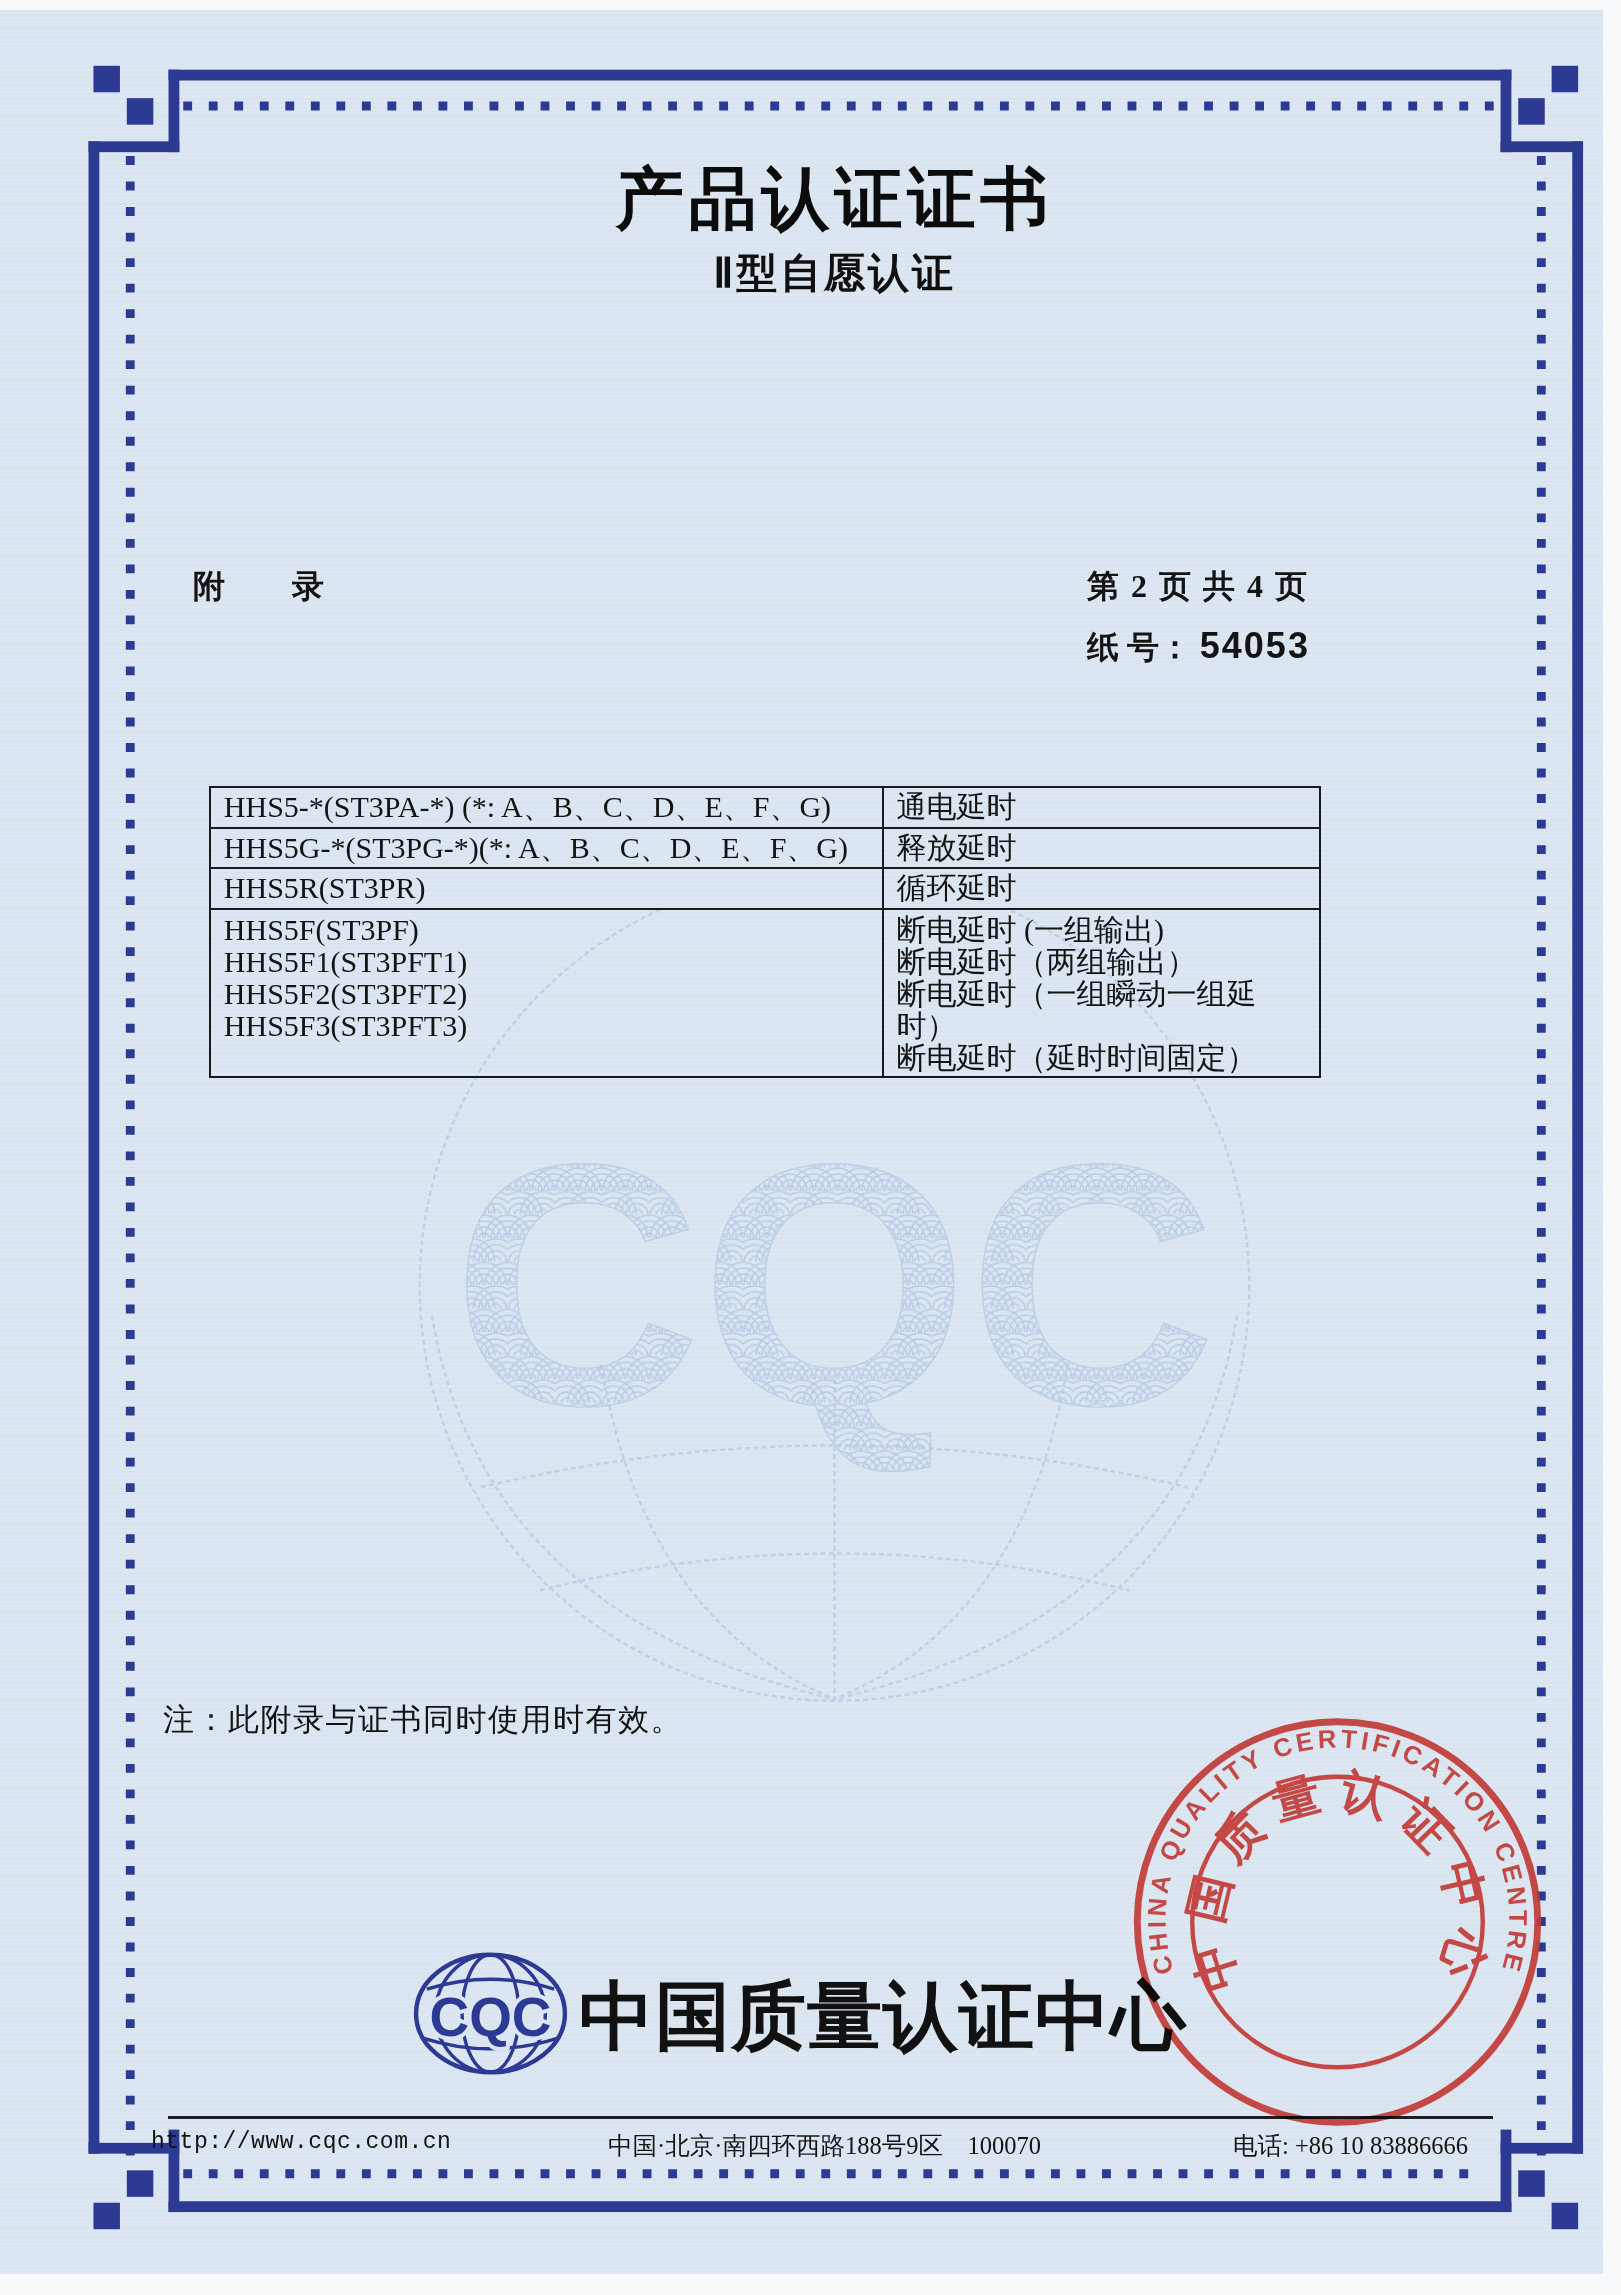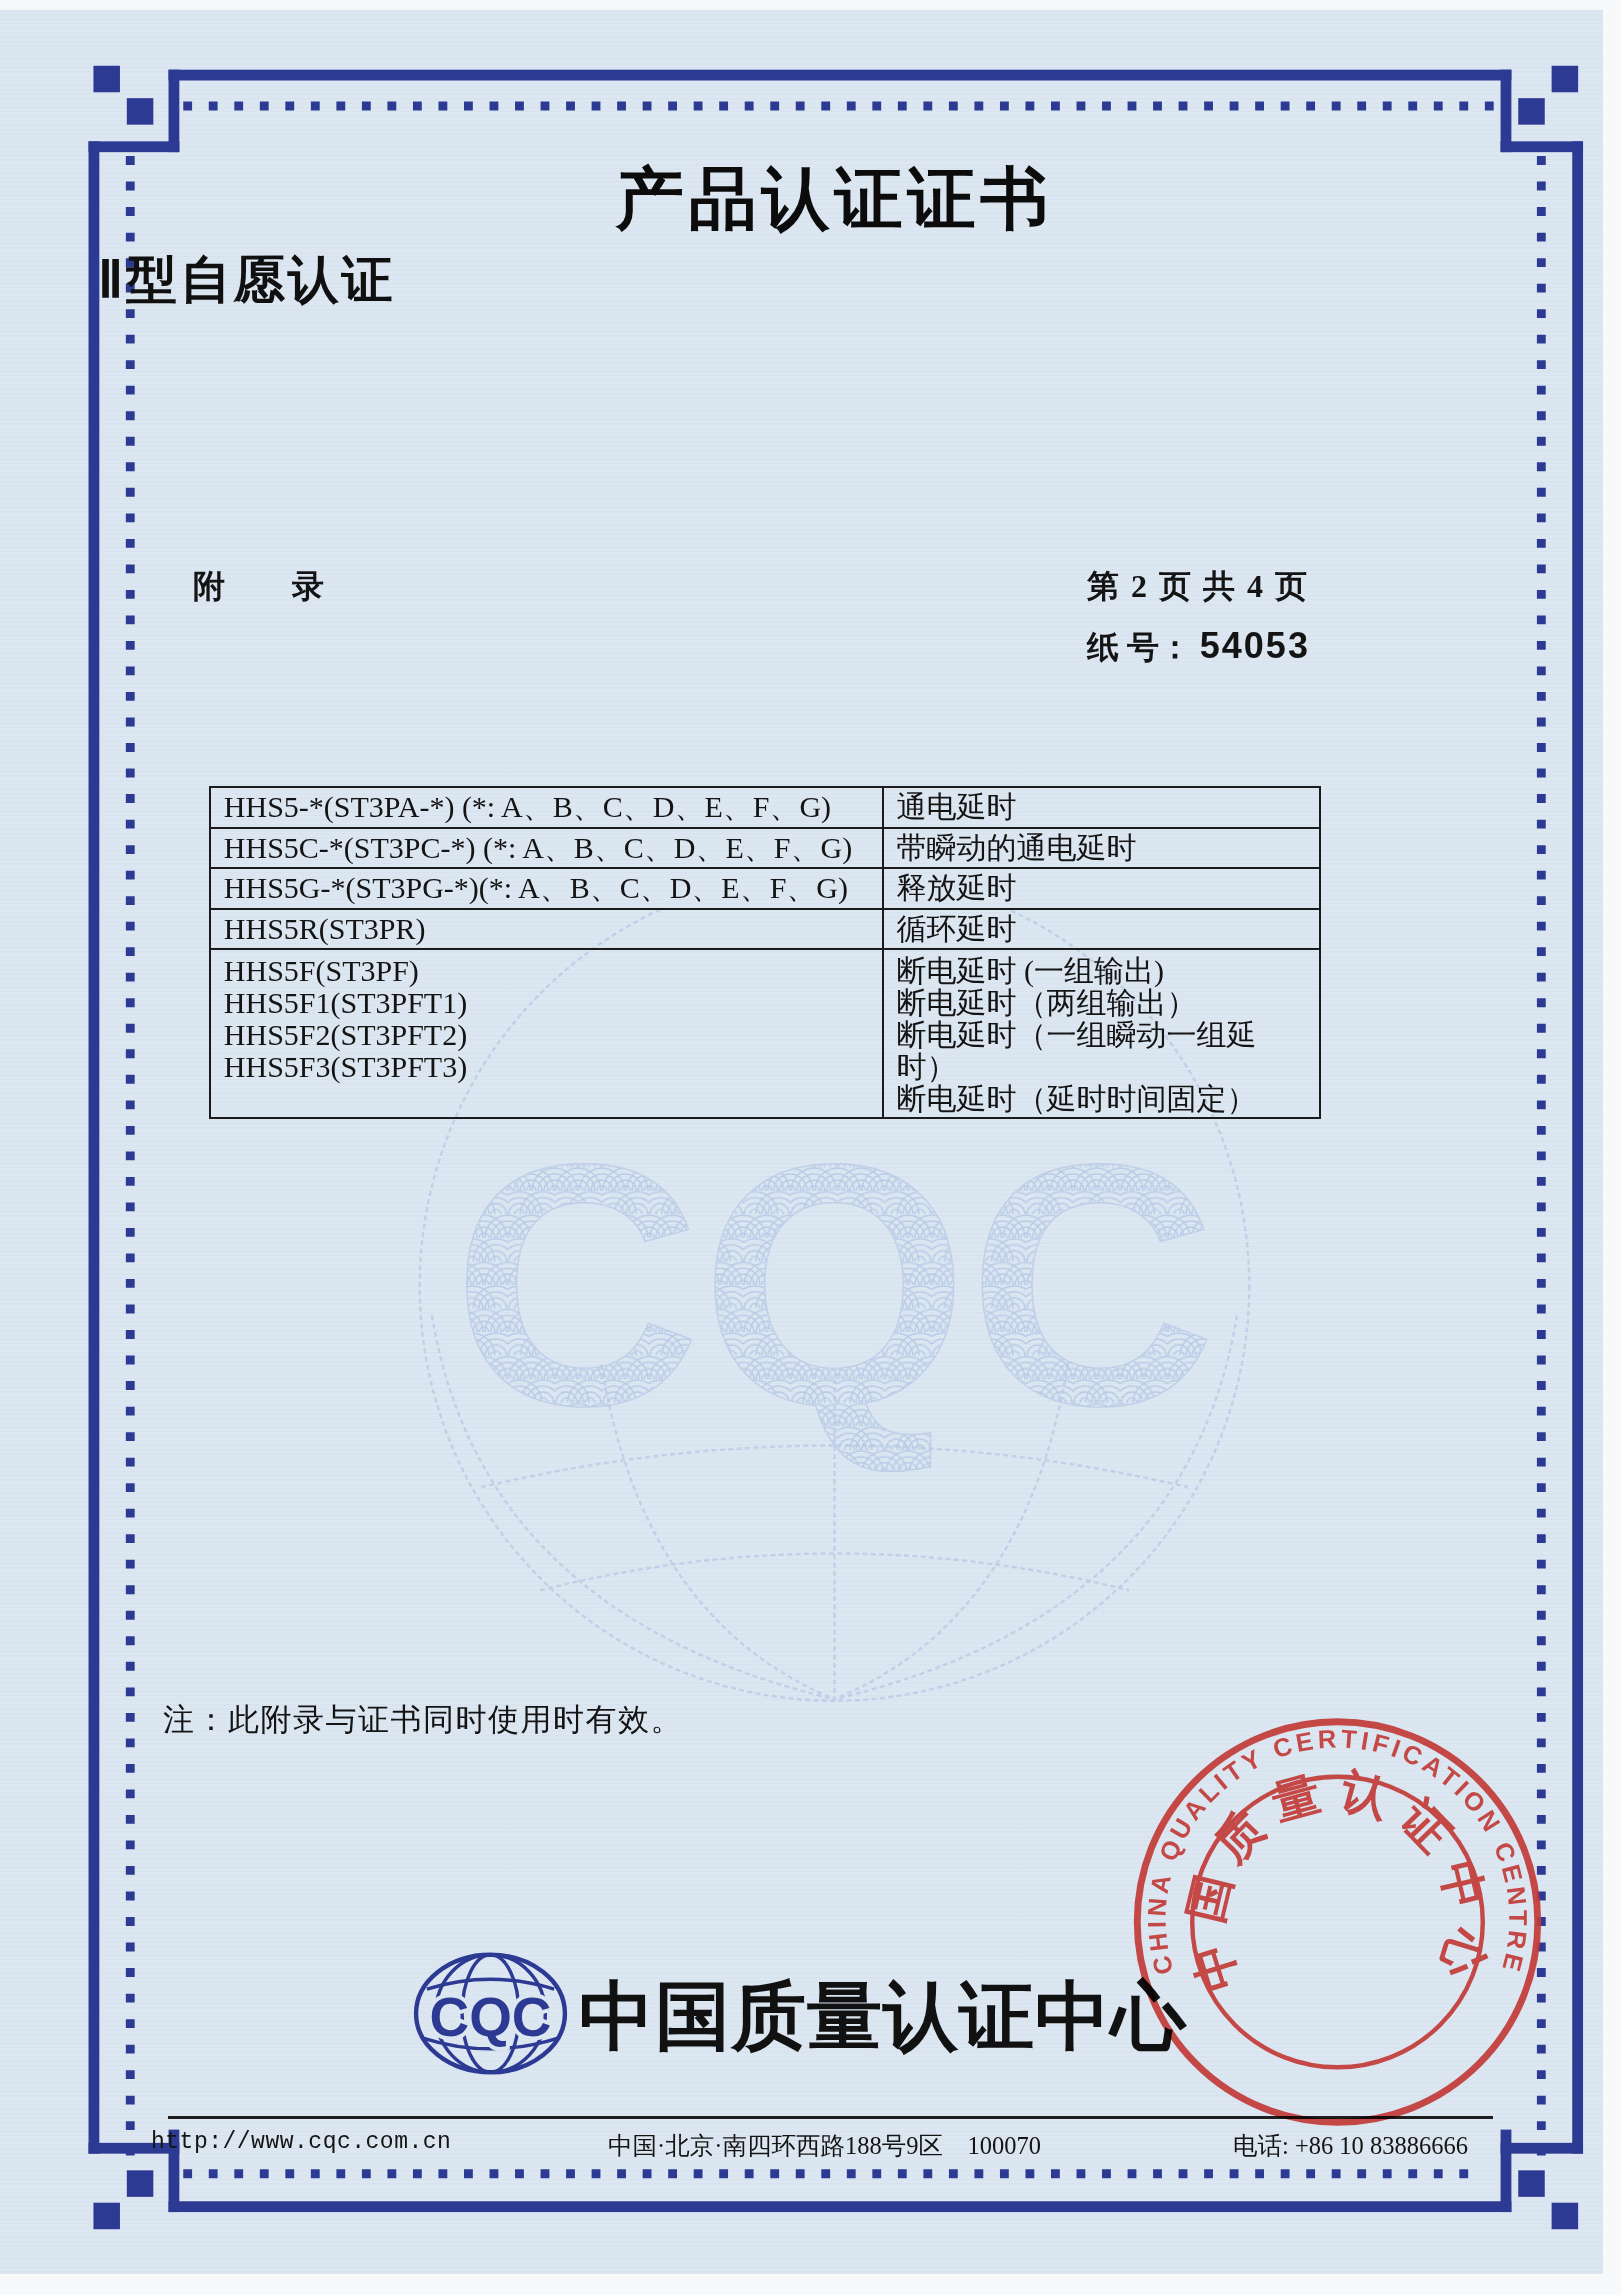--- a/index.html
+++ b/index.html
@@ -33,22 +33,22 @@
   .wm{position:absolute;left:319px;top:908px;z-index:0;opacity:.55;}
 
   .content{position:absolute;left:0;top:16px;width:100%;height:100%;z-index:3;text-decoration:underline;}
 
   .title{
     left:98px;top:138px;width:1473px;text-align:center;
     font-family:"Liberation Sans", sans-serif;
     font-size:68px;font-weight:800;letter-spacing:4.9px;color:#0c0c0c;
   }
   .subtitle{
-    left:98px;top:230px;width:1473px;
-    font-size:51px;font-weight:600;letter-spacing:2.9px;color:#101010;
+    left:98px;top:230px;width:1473px;text-align:center;
+    font-size:41px;font-weight:600;letter-spacing:2.9px;color:#101010;
   }
   .appendix-heading{left:193px;top:549px;font-size:32px;font-weight:600;letter-spacing:1px;}
   .cert-line{left:193px;top:612px;font-size:28.5px;display:flex;align-items:baseline;}
   .cert-line .val{
     font-family:"Liberation Sans", sans-serif;font-weight:700;
     font-size:31px;letter-spacing:1.5px;margin-left:4.9px;
   }
   .pageinfo{left:1087px;top:549px;font-size:32px;font-weight:600;letter-spacing:2px;}
   .paper-line{left:1087px;top:609px;font-size:32px;font-weight:600;display:flex;align-items:baseline;}
   .paper-line .val{
@@ -171,24 +171,20 @@
     </div>
 
 
     <table class="product">
       <tbody>
         <tr class="r-s">
           <td class="c1">HHS5-*(ST3PA-*) (*: A、B、C、D、E、F、G)</td>
           <td>通电延时</td>
         </tr>
         <tr class="r-s">
-          <td class="c1">HHS5C-*(ST3PC-*) (*: A、B、C、D、E、F、G)</td>
-          <td>带瞬动的通电延时</td>
-        </tr>
-        <tr class="r-s">
           <td class="c1">HHS5G-*(ST3PG-*)(*: A、B、C、D、E、F、G)</td>
           <td>释放延时</td>
         </tr>
         <tr class="r-s">
           <td class="c1">HHS5R(ST3PR)</td>
           <td>循环延时</td>
         </tr>
         <tr class="r-l">
           <td class="c1 pre">HHS5F(ST3PF)
 HHS5F1(ST3PFT1)

